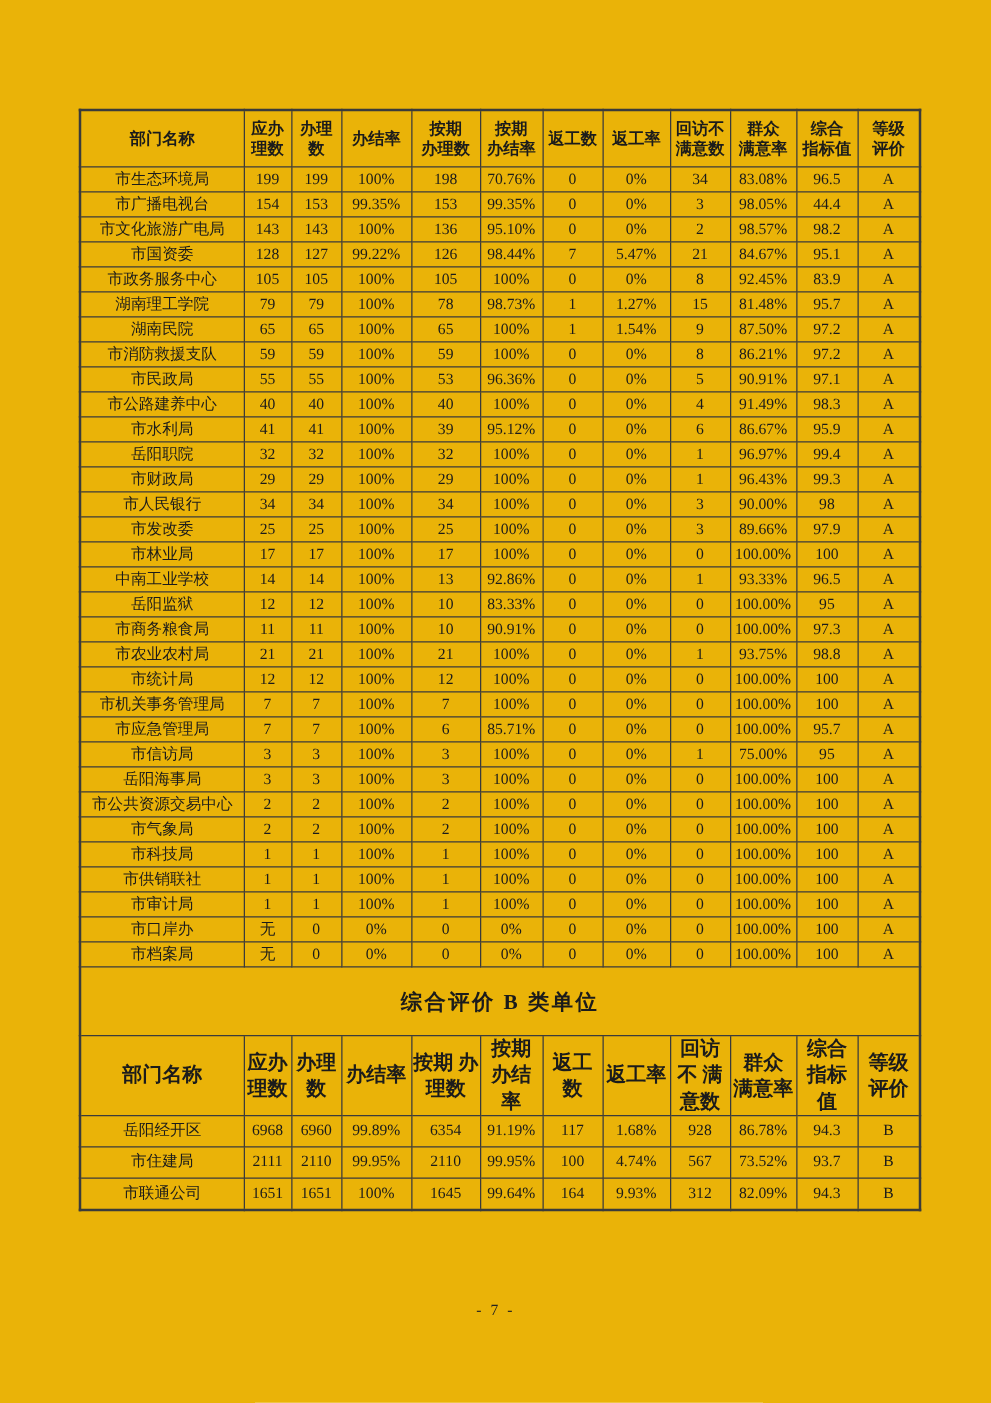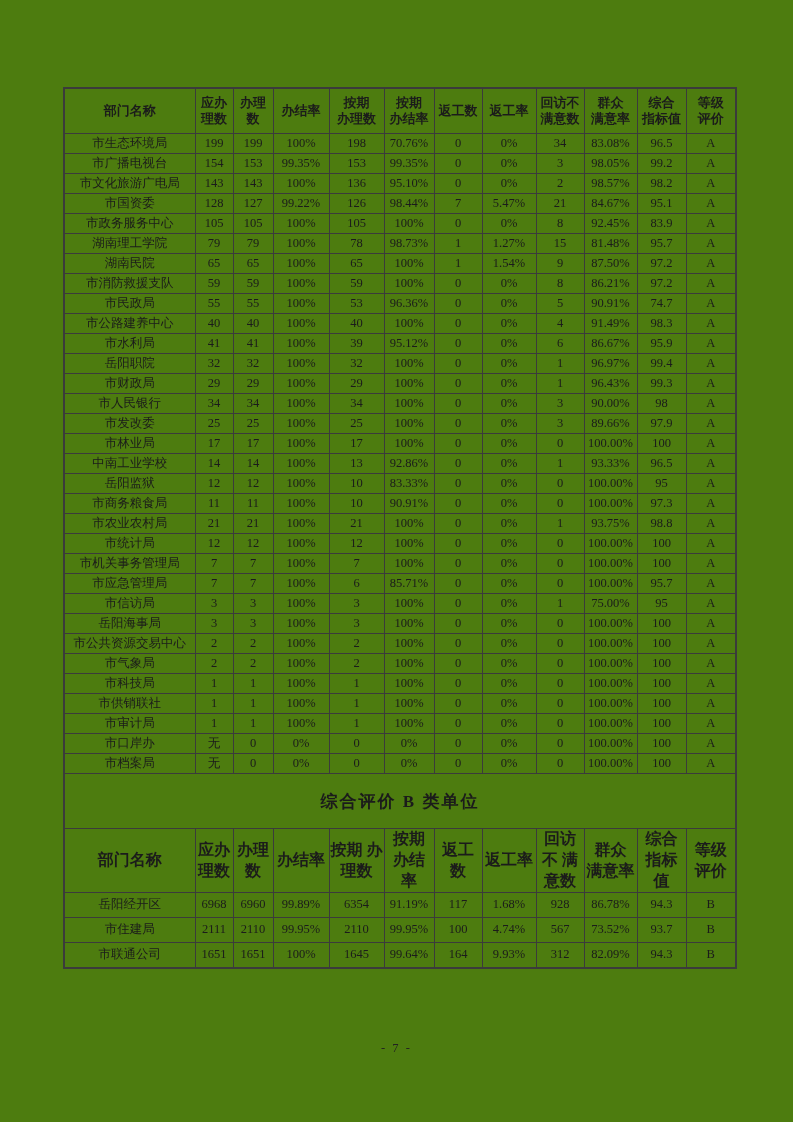--- a/index.html
+++ b/index.html
@@ -1,21 +1,21 @@
 <!DOCTYPE html>
 <html><head>
 <meta charset="utf-8">
 <style>
   html,body{margin:0;padding:0;}
   body{
     width:793px;height:1122px;background:#ffffff;
     font-family:"Liberation Serif","DejaVu Serif",serif;
     color:#1b1b1b;overflow:hidden;
   }
-  .sheet{position:relative;width:793px;height:1122px;background:#4d7c0f;}
+  .sheet{position:relative;width:793px;height:1122px;background:#eab308;}
   table.report{
     position:absolute;left:63px;top:87px;width:674px;
     border-collapse:collapse;table-layout:fixed;
     border:2px solid #3b3b3b;
   }
   .report th,.report td{
     border:1.5px solid #3b3b3b;
     text-align:center;vertical-align:middle;
     padding:0 1px;overflow:hidden;
   }
@@ -99,21 +99,21 @@
           <td>市广播电视台</td>
           <td>154</td>
           <td>153</td>
           <td>99.35%</td>
           <td>153</td>
           <td>99.35%</td>
           <td>0</td>
           <td>0%</td>
           <td>3</td>
           <td>98.05%</td>
-          <td>99.2</td>
+          <td>44.4</td>
           <td>A</td>
         </tr>
         <tr>
           <td>市文化旅游广电局</td>
           <td>143</td>
           <td>143</td>
           <td>100%</td>
           <td>136</td>
           <td>95.10%</td>
           <td>0</td>
@@ -197,21 +197,21 @@
           <td>市民政局</td>
           <td>55</td>
           <td>55</td>
           <td>100%</td>
           <td>53</td>
           <td>96.36%</td>
           <td>0</td>
           <td>0%</td>
           <td>5</td>
           <td>90.91%</td>
-          <td>74.7</td>
+          <td>97.1</td>
           <td>A</td>
         </tr>
         <tr>
           <td>市公路建养中心</td>
           <td>40</td>
           <td>40</td>
           <td>100%</td>
           <td>40</td>
           <td>100%</td>
           <td>0</td>

